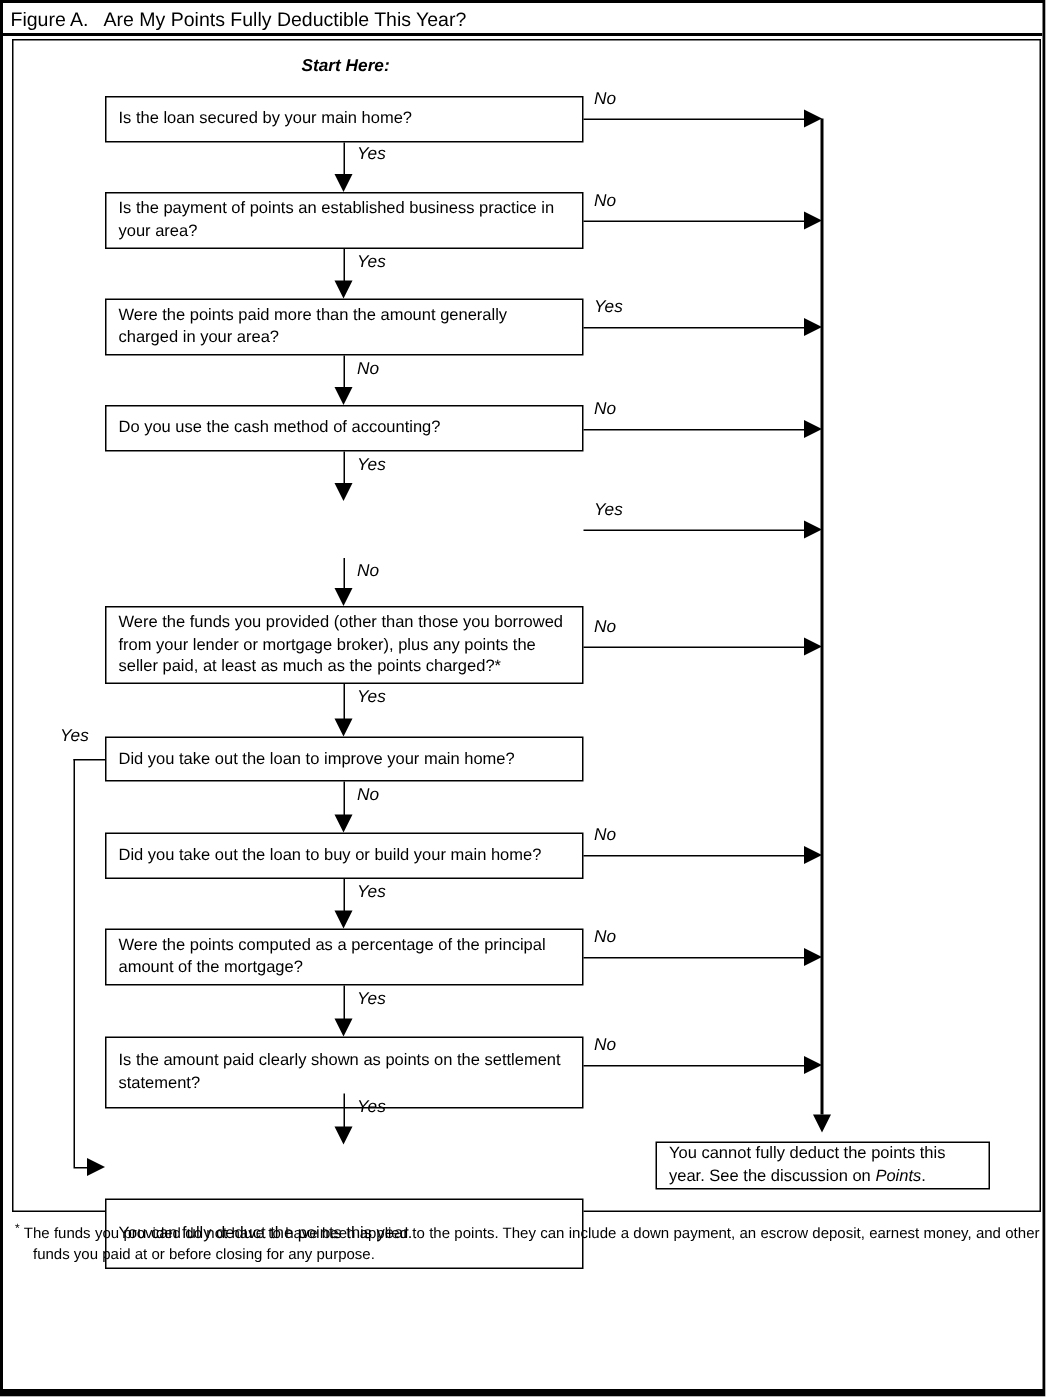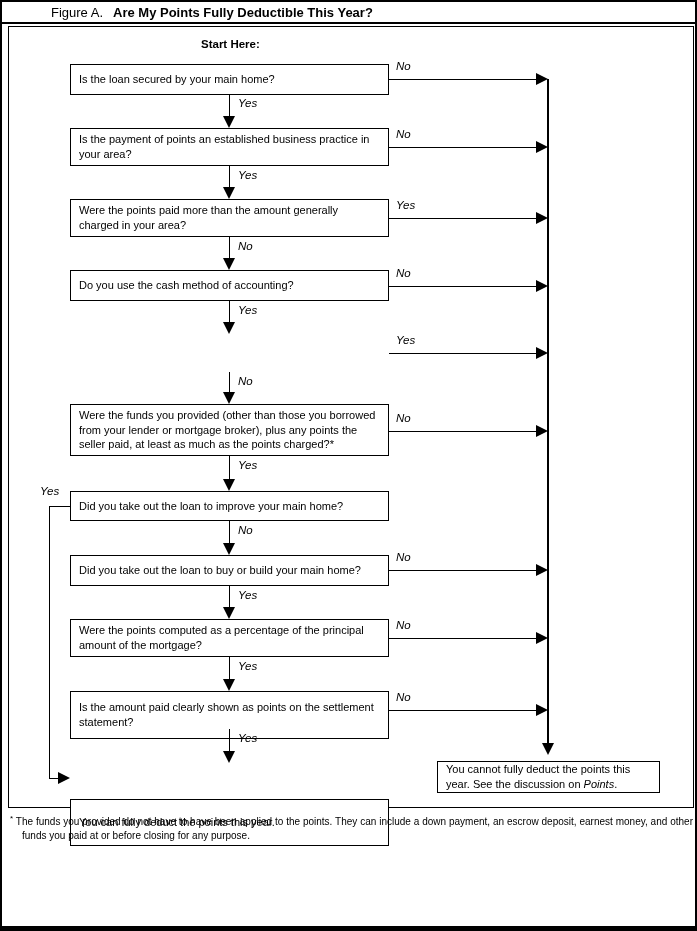--- a/index.html
+++ b/index.html
@@ -11,30 +11,30 @@
     border-bottom-width:5px;
     box-sizing:border-box;
     font-family:"Liberation Sans", sans-serif;
     color:#000;
     overflow:hidden;
   }
   .title-row{
     position:absolute;left:5px;top:3px;width:680px;height:17px;
     font-size:13px;white-space:nowrap;
   }
-  .title-row .fig{font-weight:normal;margin-left:44px;}
-  .title-row .ttl{font-weight:bold;margin-left:10px;}
+  .title-row .fig{font-weight:normal;}
+  .title-row .ttl{font-weight:normal;margin-left:10px;}
   .title-rule{position:absolute;left:0;top:20px;width:693px;height:2px;background:#000;}
   .frame{
     position:absolute;left:6px;top:24px;width:686px;height:782px;
     border:1px solid #000;box-sizing:border-box;background:#fff;
   }
   .start{
     position:absolute;left:199px;top:36px;
-    font-size:11.5px;font-weight:bold;
+    font-size:11.5px;font-weight:bold;font-style:italic;
   }
   .box{
     position:absolute;left:68px;width:319px;
     border:1px solid #000;background:#fff;
     box-sizing:border-box;
     display:flex;align-items:center;
     padding:2px 8px;
     font-size:11px;line-height:1.32;
   }
   .result-no{left:435px;width:223px;}

